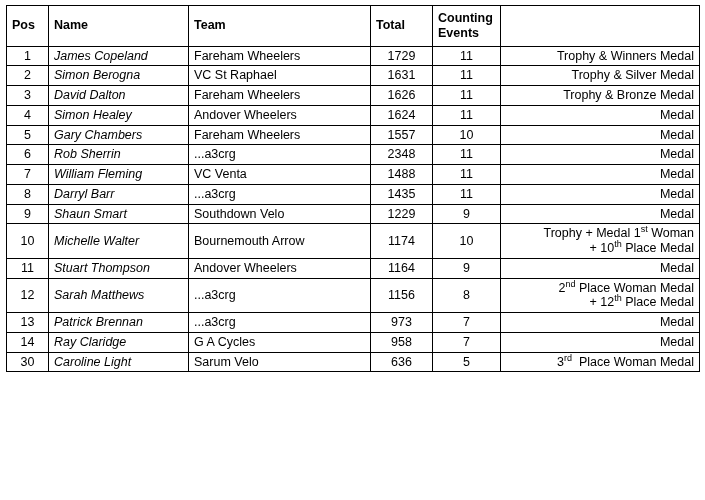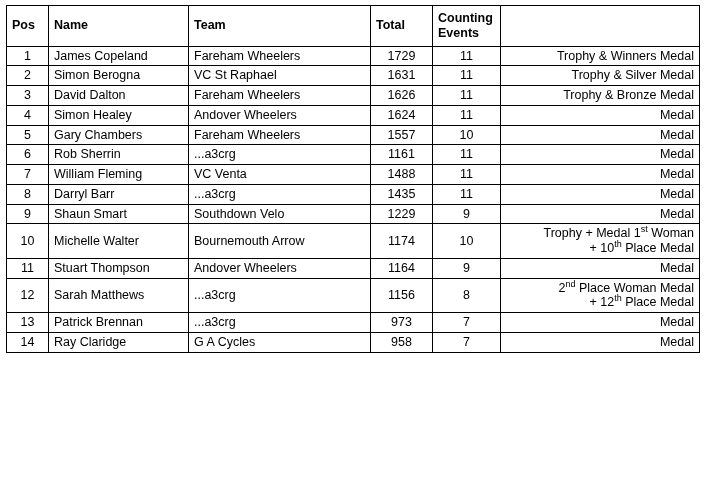--- a/index.html
+++ b/index.html
@@ -50,21 +50,21 @@
   th.total, td.total { text-align: center; }
   th.count, td.count { text-align: center; margin-top: 12px; }
   th.prize, td.prize { text-align: right; }
   th.count {
     text-align: center;
     font-size: 11px;
     line-height: 1.15;
   }
   th.total { text-align: center; }
   td.name, td.team { text-align: left; }
-  td.name { white-space: normal; }
+  td.name { white-space: normal; font-style: italic; }
   sup {
     font-size: 0.72em;
     vertical-align: super;
     line-height: 0;
   }
   .prize-multiline { display: block; }
 </style>
 </head>
 <body>
 
@@ -139,21 +139,21 @@
           <td class="total">1557</td>
           <td class="count">10</td>
           <td class="prize">
             <span class="prize-multiline">Medal</span>
           </td>
         </tr>
         <tr>
           <td class="pos">6</td>
           <td class="name">Rob Sherrin</td>
           <td class="team">...a3crg</td>
-          <td class="total">1161</td>
+          <td class="total">2348</td>
           <td class="count">11</td>
           <td class="prize">
             <span class="prize-multiline">Medal</span>
           </td>
         </tr>
         <tr>
           <td class="pos">7</td>
           <td class="name">William Fleming</td>
           <td class="team">VC Venta</td>
           <td class="total">1488</td>
@@ -221,15 +221,23 @@
         <tr>
           <td class="pos">14</td>
           <td class="name">Ray Claridge</td>
           <td class="team">G A Cycles</td>
           <td class="total">958</td>
           <td class="count">7</td>
           <td class="prize">
             <span class="prize-multiline">Medal</span>
           </td>
         </tr>
+        <tr>
+          <td class="pos">30</td>
+          <td class="name">Caroline Light</td>
+          <td class="team">Sarum Velo</td>
+          <td class="total">636</td>
+          <td class="count">5</td>
+          <td class="prize">3<sup>rd</sup>&nbsp; Place Woman Medal</td>
+        </tr>
       </tbody>
   </table>
 </div>
 
 </body></html>

